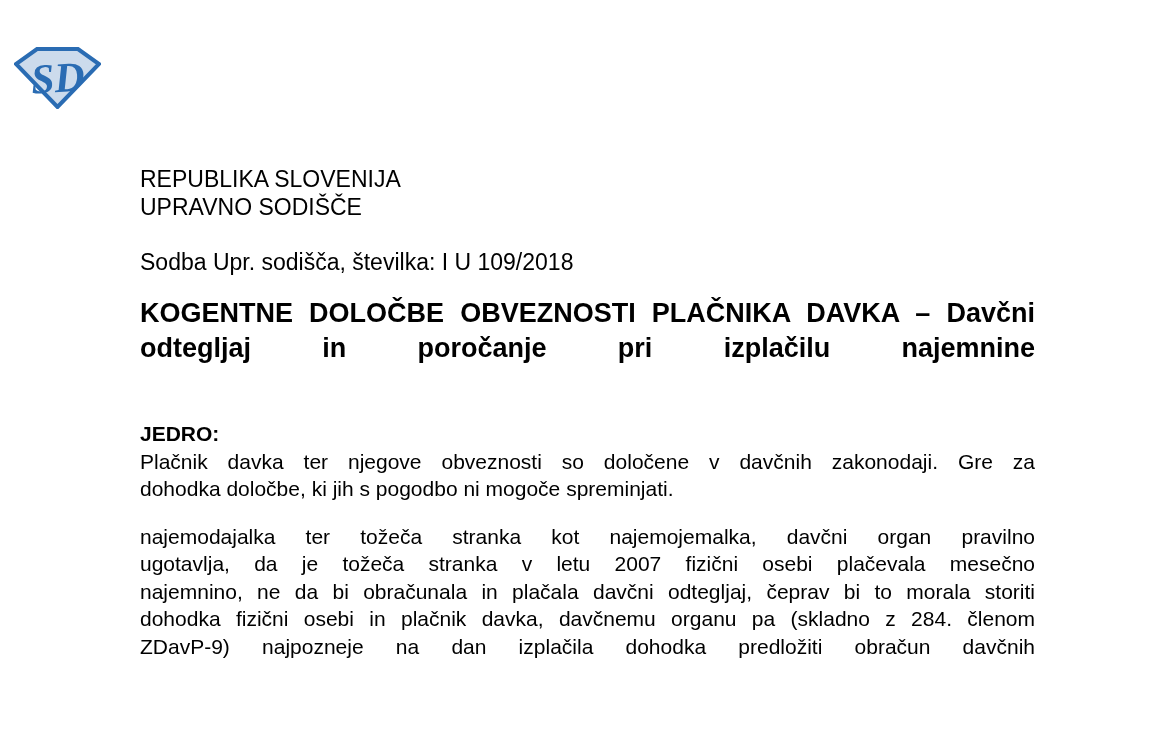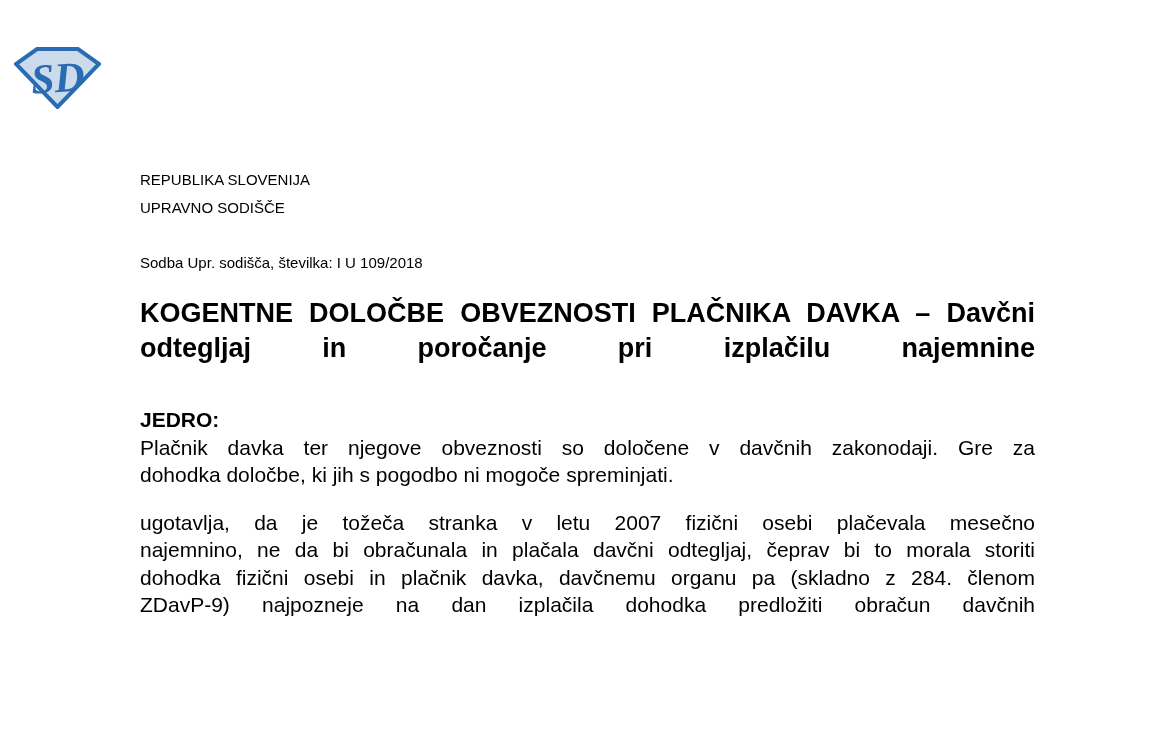--- a/index.html
+++ b/index.html
@@ -24,36 +24,36 @@
     height: 62px;
   }
   .content {
     position: absolute;
     left: 140px;
     top: 0;
     width: 895px;
   }
   .header {
     margin-top: 166px;
-    font-size: 15px;
+    font-size: 23px;
     line-height: 27.5px;
     white-space: nowrap;
   }
   .header-spacer {
     height: 27.5px;
   }
   .doc-title {
     margin-top: 20px;
     font-size: 27px;
     font-weight: bold;
     line-height: 35px;
     text-align: center;
   }
   .jedro {
-    margin-top: 40px;
+    margin-top: 54px;
     font-size: 21px;
     line-height: 27.5px;
   }
   .jedro-heading {
     font-weight: bold;
   }
   .body-par {
     margin-top: 20px;
     font-size: 21px;
     line-height: 27.5px;
@@ -96,19 +96,20 @@
 
   <div class="jedro">
     <div class="jedro-heading">JEDRO:</div>
     <div class="lines">
         <div class="line">Plačnik davka ter njegove obveznosti so določene v davčnih zakonodaji. Gre za</div>
         <div class="line">dohodka določbe, ki jih s pogodbo ni mogoče spreminjati.</div>
       </div>
   </div>
 
   <div class="body-par lines">
+      <div class="line">najemodajalka ter tožeča stranka kot najemojemalka, davčni organ pravilno</div>
       <div class="line">ugotavlja, da je tožeča stranka v letu 2007 fizični osebi plačevala mesečno</div>
       <div class="line">najemnino, ne da bi obračunala in plačala davčni odtegljaj, čeprav bi to morala storiti</div>
       <div class="line">dohodka fizični osebi in plačnik davka, davčnemu organu pa (skladno z 284. členom</div>
       <div class="line">ZDavP-9) najpozneje na dan izplačila dohodka predložiti obračun davčnih</div>
     </div>
 
 </div>
 
 </body></html>

